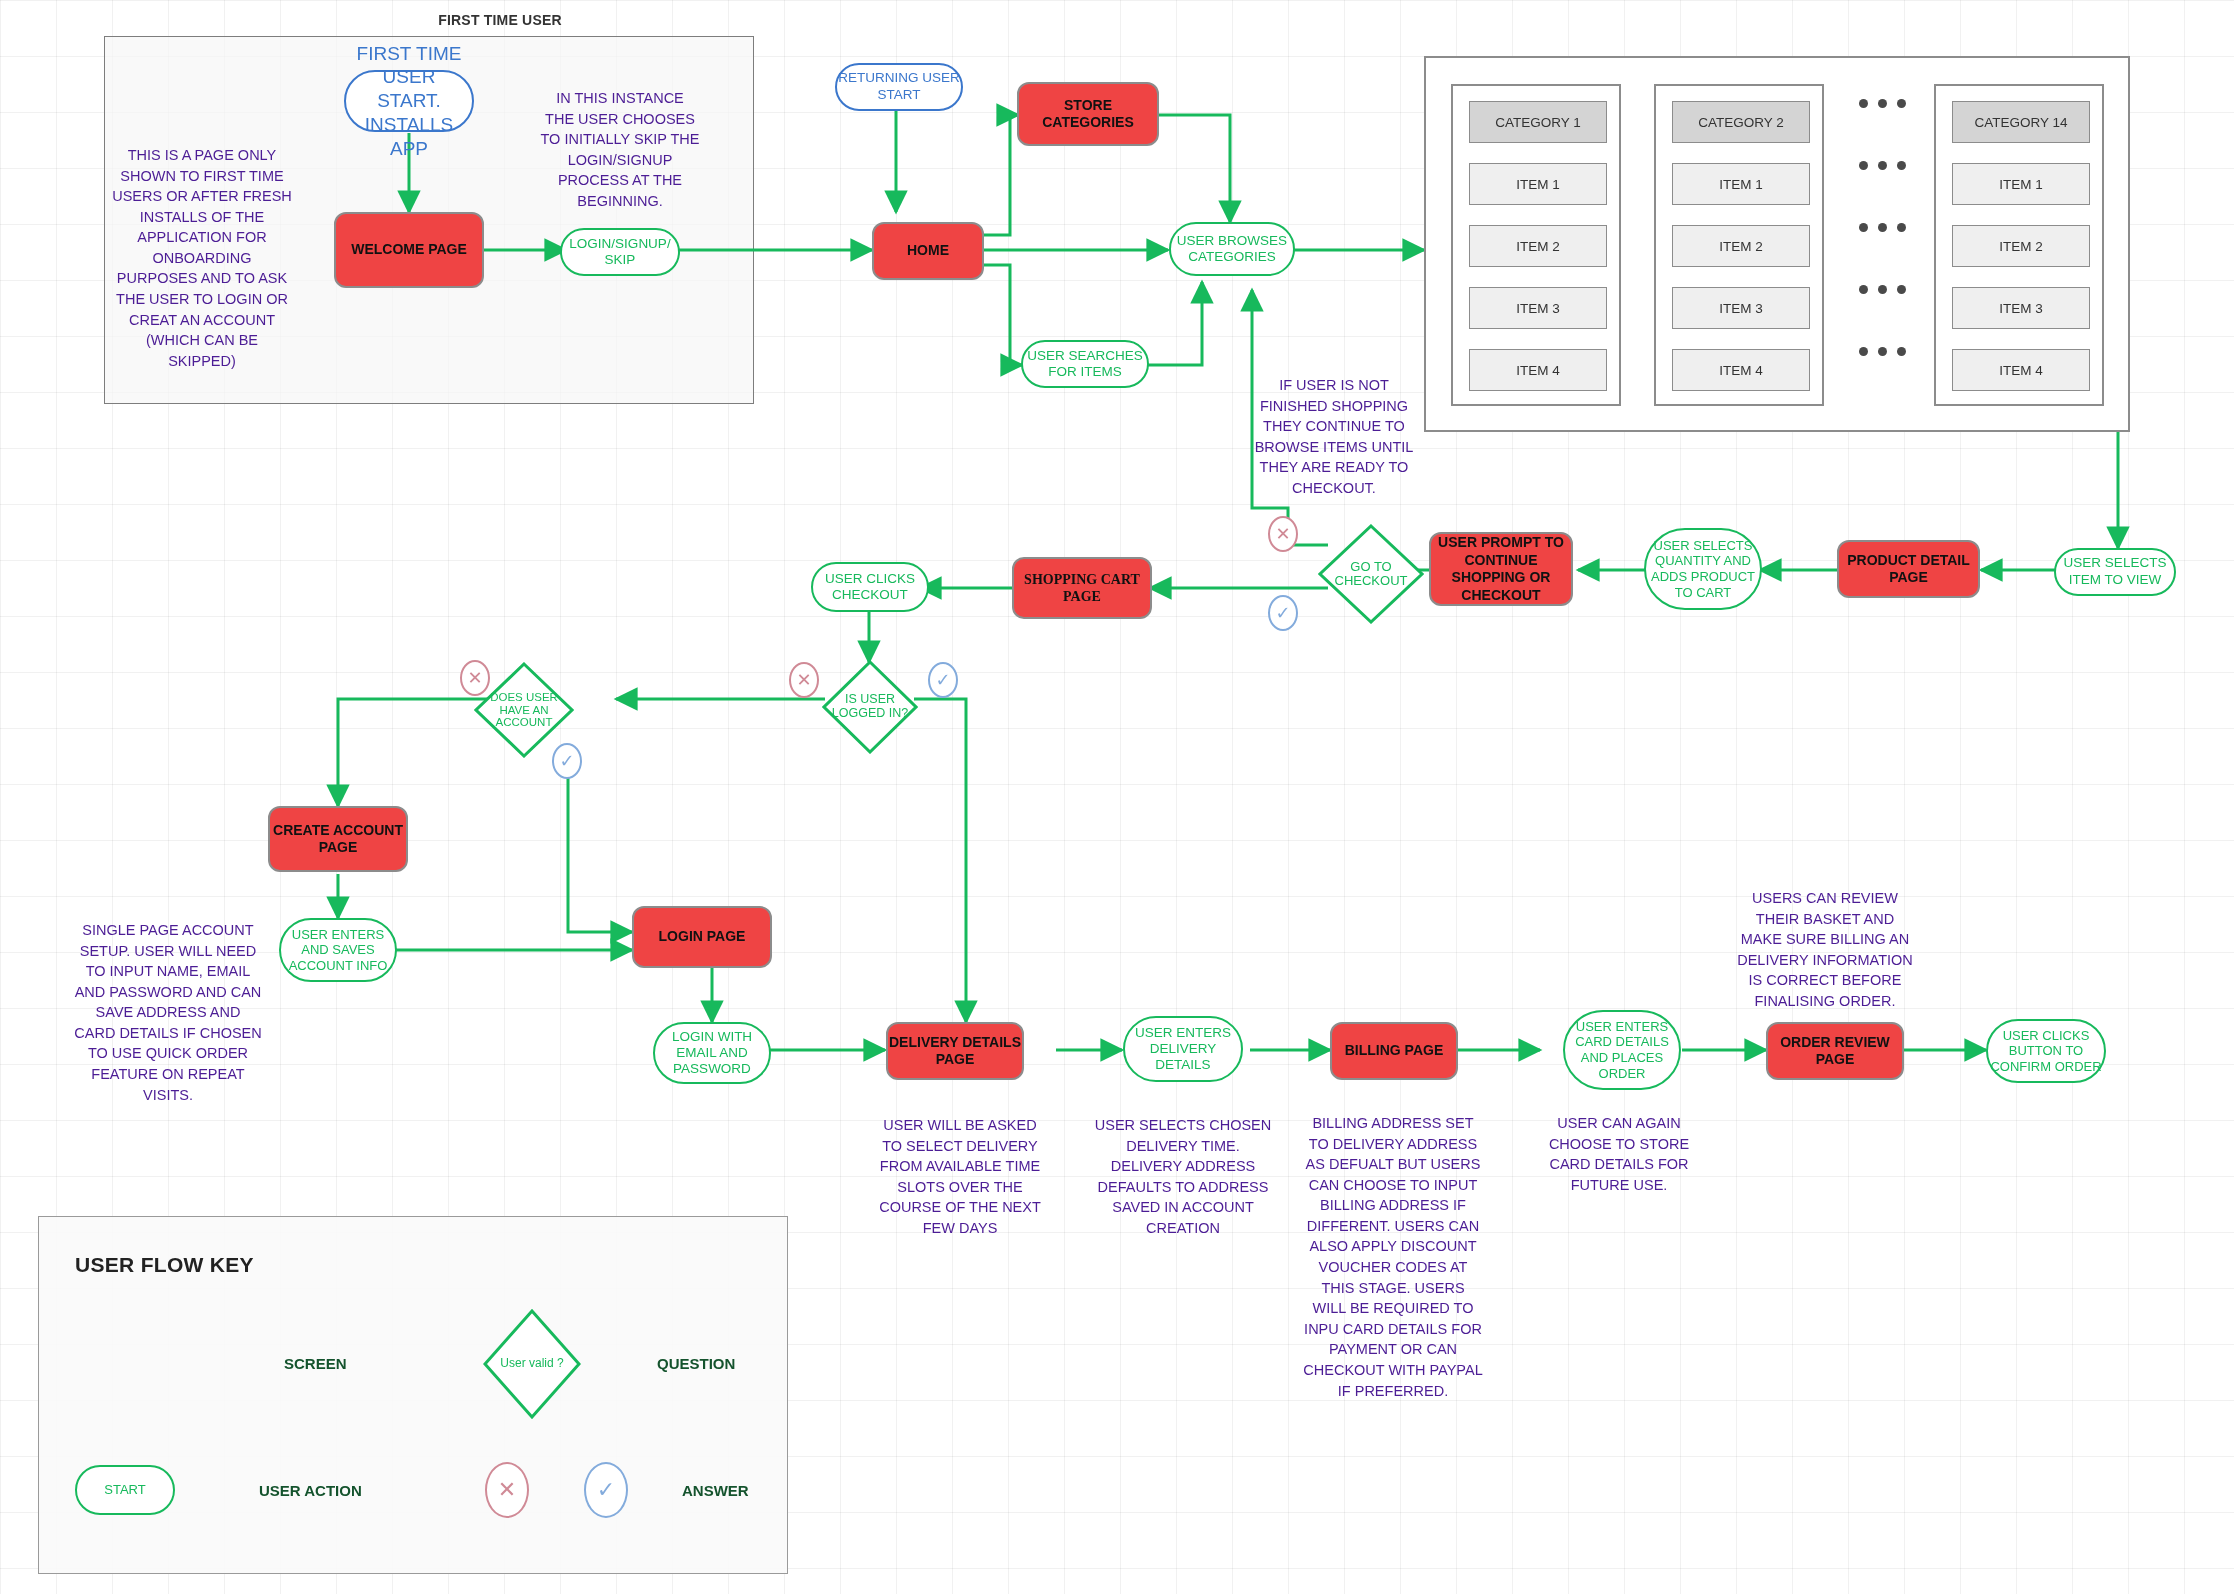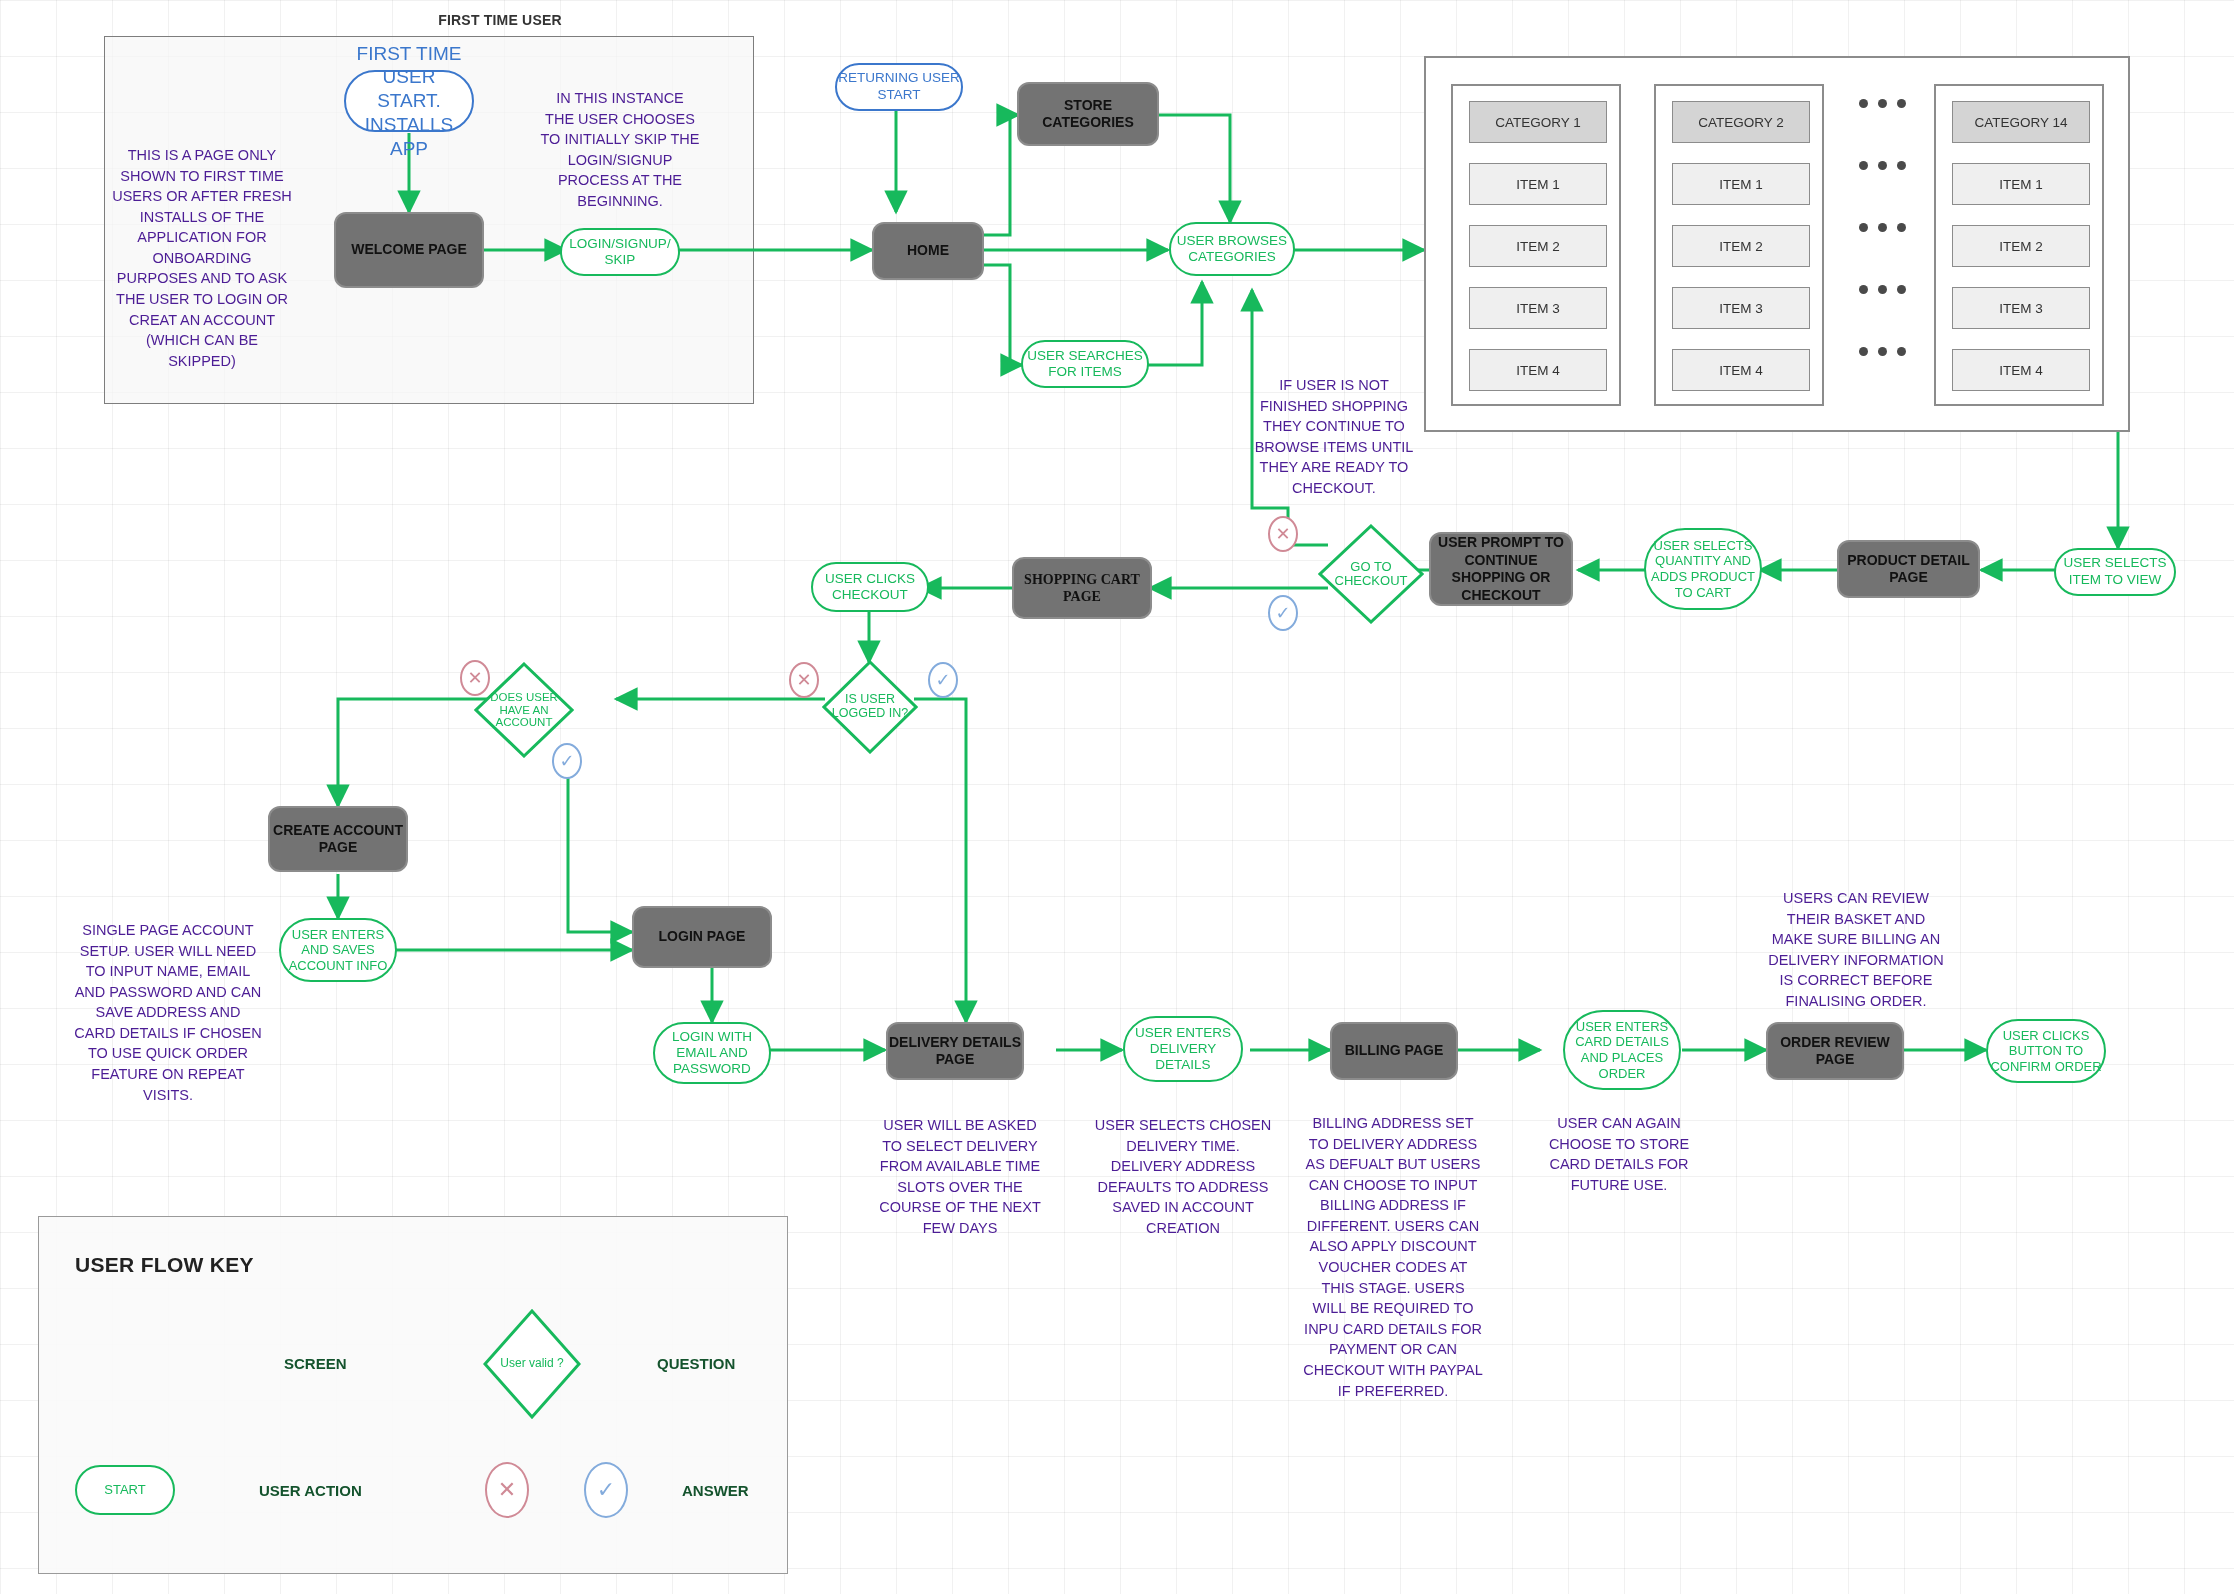--- a/index.html
+++ b/index.html
@@ -8,21 +8,21 @@
     background-color:#ffffff;
     background-image:
       linear-gradient(to right, rgba(0,0,0,0.055) 1px, transparent 1px),
       linear-gradient(to bottom, rgba(0,0,0,0.055) 1px, transparent 1px);
     background-size:56px 56px;
     font-family:"Liberation Sans", sans-serif;
   }
   .abs{position:absolute;box-sizing:border-box;}
   
   .screen{
-    border:2.5px solid #8c8c8c;border-radius:12px;background:#737373;
+    border:2.5px solid #8c8c8c;border-radius:12px;background:#ef4444;
     display:flex;align-items:center;justify-content:center;text-align:center;
     color:#111;font-weight:bold;line-height:1.25;
   }
   .action{
     border:2.5px solid #17b95c;border-radius:999px;background:#fff;
     display:flex;align-items:center;justify-content:center;text-align:center;
     color:#17b95c;line-height:1.2;
   }
   .start{
     border:2.5px solid #3b77cc;border-radius:999px;background:#fff;
@@ -279,21 +279,21 @@
 <div class="abs action" style="left:1123px;top:1016px;width:120px;height:66px;font-size:13.5px;">USER ENTERS DELIVERY DETAILS</div>
 <div class="abs note" style="left:1092px;top:1115px;width:182px;">USER SELECTS CHOSEN DELIVERY TIME. DELIVERY ADDRESS DEFAULTS TO ADDRESS SAVED IN ACCOUNT CREATION</div>
 
 <div class="abs screen" style="left:1330px;top:1022px;width:128px;height:58px;font-size:14px;">BILLING PAGE</div>
 <div class="abs note" style="left:1303px;top:1113px;width:180px;">BILLING ADDRESS SET TO DELIVERY ADDRESS AS DEFUALT BUT USERS CAN CHOOSE TO INPUT BILLING ADDRESS  IF DIFFERENT. USERS CAN ALSO APPLY DISCOUNT VOUCHER CODES AT THIS STAGE. USERS WILL BE REQUIRED TO INPU CARD DETAILS FOR PAYMENT OR CAN CHECKOUT WITH PAYPAL IF PREFERRED.</div>
 
 <div class="abs action" style="left:1563px;top:1010px;width:118px;height:80px;font-size:13px;">USER ENTERS CARD DETAILS AND PLACES ORDER</div>
 <div class="abs note" style="left:1530px;top:1113px;width:178px;">USER CAN AGAIN CHOOSE TO STORE CARD DETAILS FOR FUTURE USE.</div>
 
 <div class="abs screen" style="left:1766px;top:1022px;width:138px;height:58px;font-size:14px;">ORDER REVIEW PAGE</div>
-<div class="abs note" style="left:1735px;top:888px;width:180px;margin-left:31px;">USERS CAN REVIEW THEIR BASKET AND MAKE SURE BILLING AN DELIVERY INFORMATION IS CORRECT BEFORE FINALISING ORDER.</div>
+<div class="abs note" style="left:1735px;top:888px;width:180px;">USERS CAN REVIEW THEIR BASKET AND MAKE SURE BILLING AN DELIVERY INFORMATION IS CORRECT BEFORE FINALISING ORDER.</div>
 
 <div class="abs action" style="left:1986px;top:1019px;width:120px;height:64px;font-size:13px;">USER CLICKS BUTTON TO CONFIRM ORDER</div>
 
 <div class="abs legendbox" style="left:38px;top:1216px;width:750px;height:358px;">
   <div class="abs legendtitle" style="left:36px;top:36px;">USER FLOW KEY</div>
 
   <div class="abs legendlabel" style="left:245px;top:138px;">SCREEN</div>
 
   <div class="abs question" style="left:444px;top:92px;width:98px;height:110px;font-size:12px;">
     <svg class="dia" viewBox="0 0 98 110" preserveAspectRatio="none">

